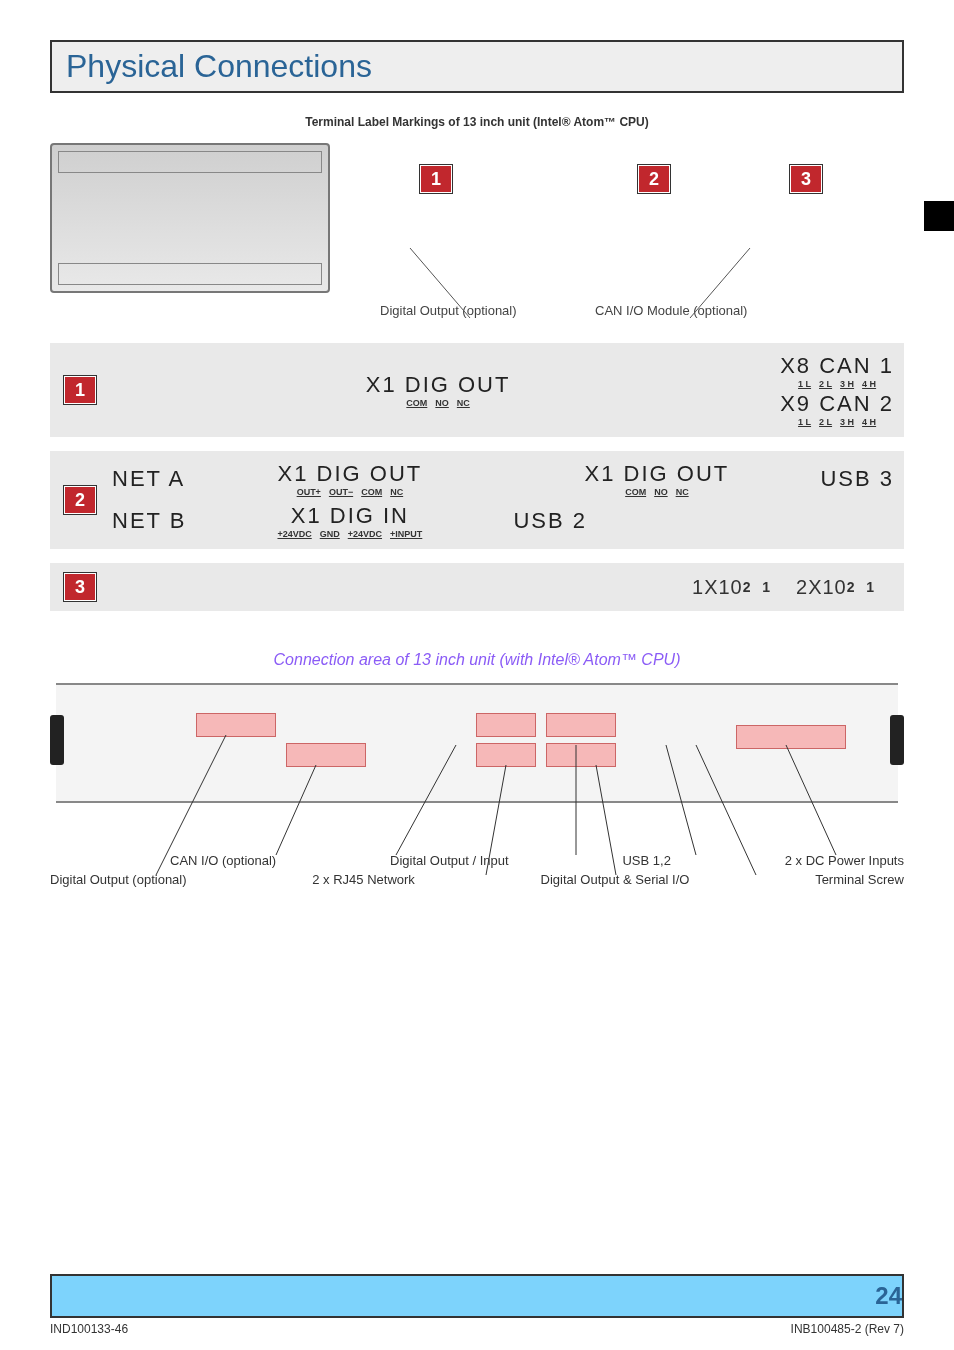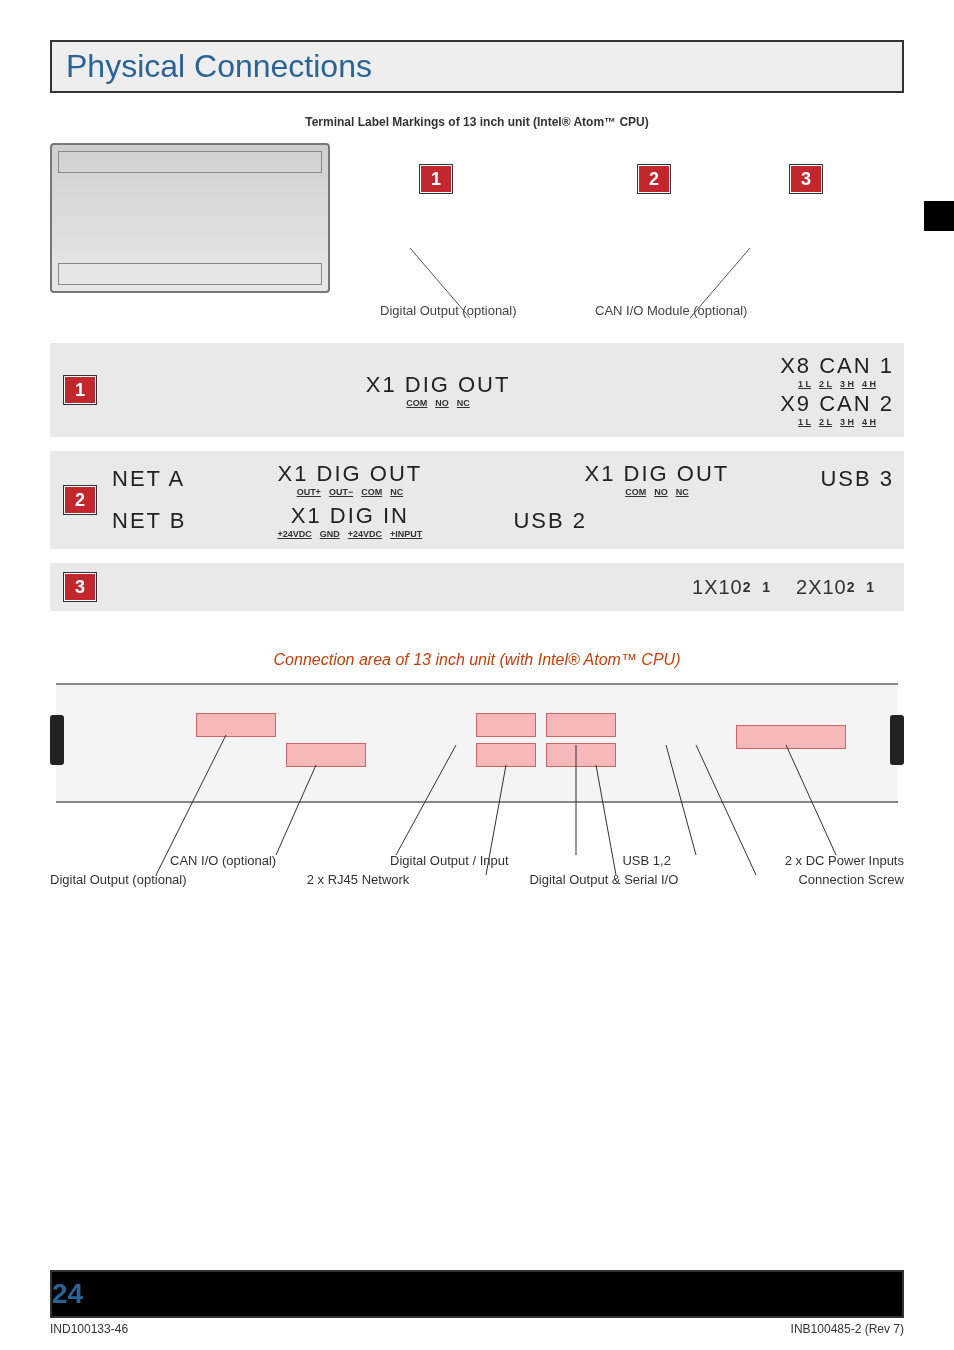--- a/index.html
+++ b/index.html
@@ -133,21 +133,21 @@
     font-size:26px;
     letter-spacing:3px;
     font-weight:500;
   }
 
   .conn-caption {
     text-align:center;
     font-style:italic;
     font-size:16px;
     margin:40px 0 14px 0;
-    color:#c2410c;
+    color:#8b5cf6;
   }
   .conn-diagram {
     position:relative;
     height:120px;
     border-top:2px solid #888;
     border-bottom:2px solid #888;
     background:#f4f4f4;
     margin:0 6px;
   }
   .conn-diagram .pink { position:absolute; background:#f6b8b8; border:1px solid #c66; height:24px; }
@@ -172,23 +172,23 @@
   }
   .bottom-labels div { white-space:nowrap; }
   .bottom-row2 { display:flex; justify-content:space-between; font-size:13px; margin-top:4px; }
 
   .footer {
     position:absolute;
     left:50px; right:50px; bottom:14px;
   }
   .footer-box {
     border:2px solid #333;
-    background:#000000;
-    text-align:left;
-    font-size:28px;
+    background:#7dd3fc;
+    text-align:right;
+    font-size:24px;
     font-weight:bold;
     color:#2a6496;
     padding:6px 0;
     margin-bottom:4px;
   }
   .footer-meta { display:flex; justify-content:space-between; font-size:12px; }
 
   svg.leader { position:absolute; pointer-events:none; }
 </style>
 </head>
@@ -304,21 +304,21 @@
 <div class="bottom-labels">
   <div style="margin-left:120px;">CAN I/O (optional)</div>
   <div>Digital Output / Input</div>
   <div>USB 1,2</div>
   <div>2 x DC Power Inputs</div>
 </div>
 <div class="bottom-row2">
   <div>Digital Output (optional)</div>
   <div>2 x RJ45 Network</div>
   <div>Digital Output &amp; Serial I/O</div>
-  <div>Connection Screw</div>
+  <div>Terminal Screw</div>
 </div>
 
 <div class="footer">
   <div class="footer-box">24</div>
   <div class="footer-meta">
     <span>IND100133-46</span>
     <span>INB100485-2 (Rev 7)</span>
   </div>
 </div>
 

